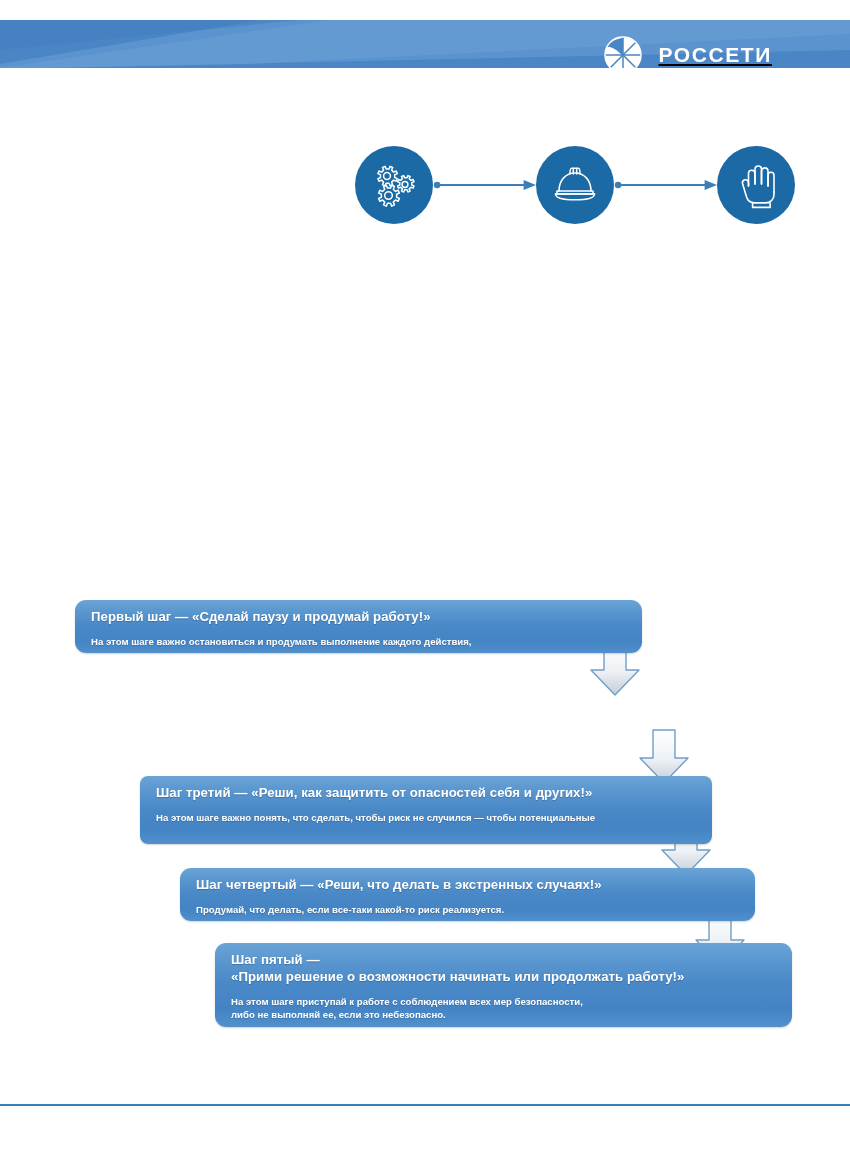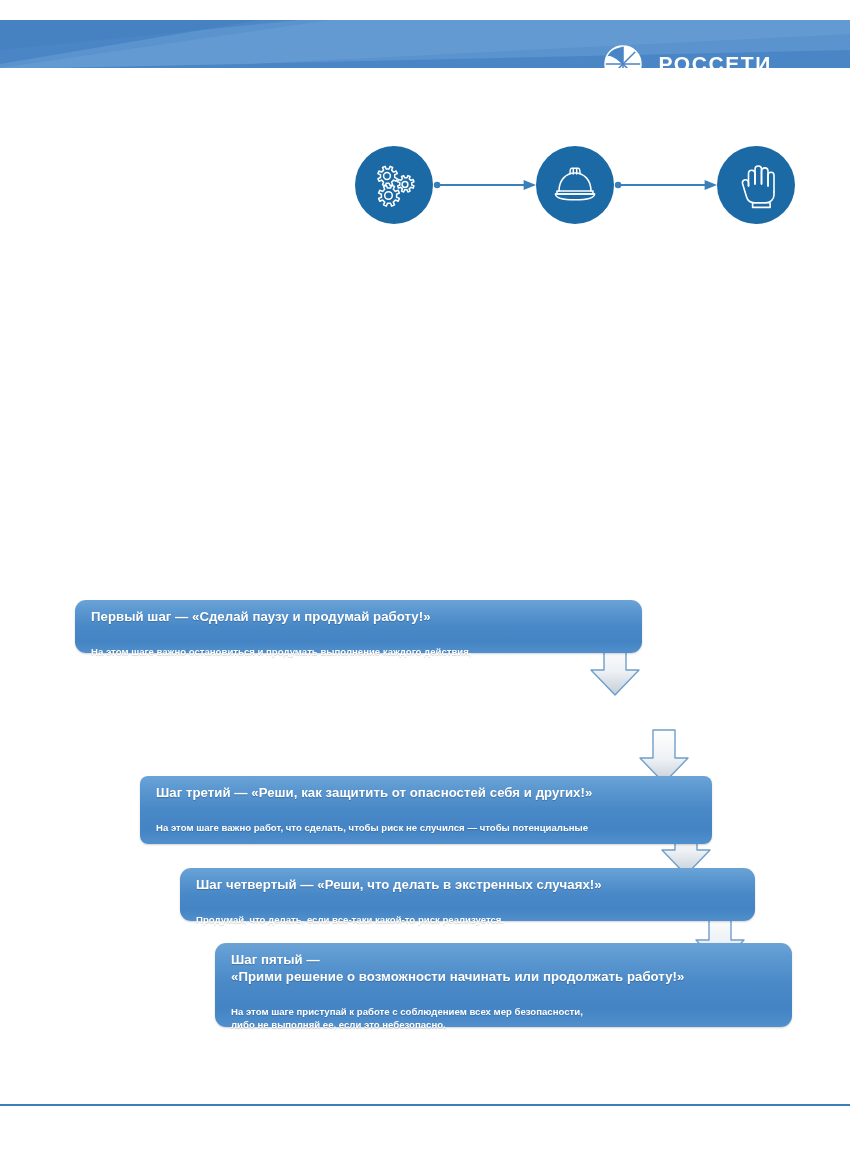--- a/index.html
+++ b/index.html
@@ -12,22 +12,22 @@
   }
   .page { position:relative; width:850px; height:1169px; background:#fff; }
 
   
   .header {
     position:absolute; left:0; top:20px; width:850px; height:48px;
     background:#4a86c5; overflow:hidden;
   }
   .header-stripe { position:absolute; left:0; top:0; width:100%; height:100%; }
   .header-logo {
-    position:absolute; right:78px; top:20px;
-    display:flex; align-items:center; gap:16px; height:48px;
+    position:absolute; right:78px; top:11px;
+    display:flex; align-items:center; gap:16px; height:48px;text-decoration:underline;
   }
   .logo-mark { width:38px; height:38px; display:block; }
   .logo-text {
     color:#ffffff; font-size:21px; font-weight:bold;
     letter-spacing:1.6px; font-family:"Liberation Sans", sans-serif;
     white-space:nowrap;
   }
 
   
   .icon-row {
@@ -56,21 +56,21 @@
     padding:9px 16px 10px 16px;
     color:#ffffff;
   }
   .step-title {
     font-size:13.2px; font-weight:bold; line-height:1.28;
     color:#ffffff; letter-spacing:0.05px;
     text-shadow:0 1px 1px rgba(0,0,0,0.22);
   }
   .step-desc {
     font-size:9.6px; font-weight:bold; line-height:1.42;
-    color:#ffffff; margin-top:19px;
+    color:#ffffff; margin-top:9px;
     text-shadow:0 1px 1px rgba(0,0,0,0.18);
   }
   .step-desc-line { display:block; }
 
   
   .down-arrow { position:absolute; width:58px; height:58px; }
   .down-arrow svg { display:block; width:58px; height:58px; }
 
   
   .footer-rule {
@@ -230,21 +230,21 @@
       <div class="step-title">Первый шаг — «Сделай паузу и продумай работу!»</div>
       <div class="step-desc">
         <span class="step-desc-line">На этом шаге важно остановиться и продумать выполнение каждого действия,</span>
       </div>
     </div>
 
 
     <div class="step-box" style="left:140px; top:776px; width:572px; height:68px;border-radius:8px;">
       <div class="step-title">Шаг третий — «Реши, как защитить от опасностей себя и других!»</div>
       <div class="step-desc">
-        <span class="step-desc-line">На этом шаге важно работ, что сделать, чтобы риск не случился — чтобы потенциальные</span>
+        <span class="step-desc-line">На этом шаге важно понять, что сделать, чтобы риск не случился — чтобы потенциальные</span>
       </div>
     </div>
 
     <div class="step-box" style="left:180px; top:868px; width:575px; height:53px;">
       <div class="step-title">Шаг четвертый — «Реши, что делать в экстренных случаях!»</div>
       <div class="step-desc">
         <span class="step-desc-line">Продумай, что делать, если все-таки какой-то риск реализуется.</span>
       </div>
     </div>
 

